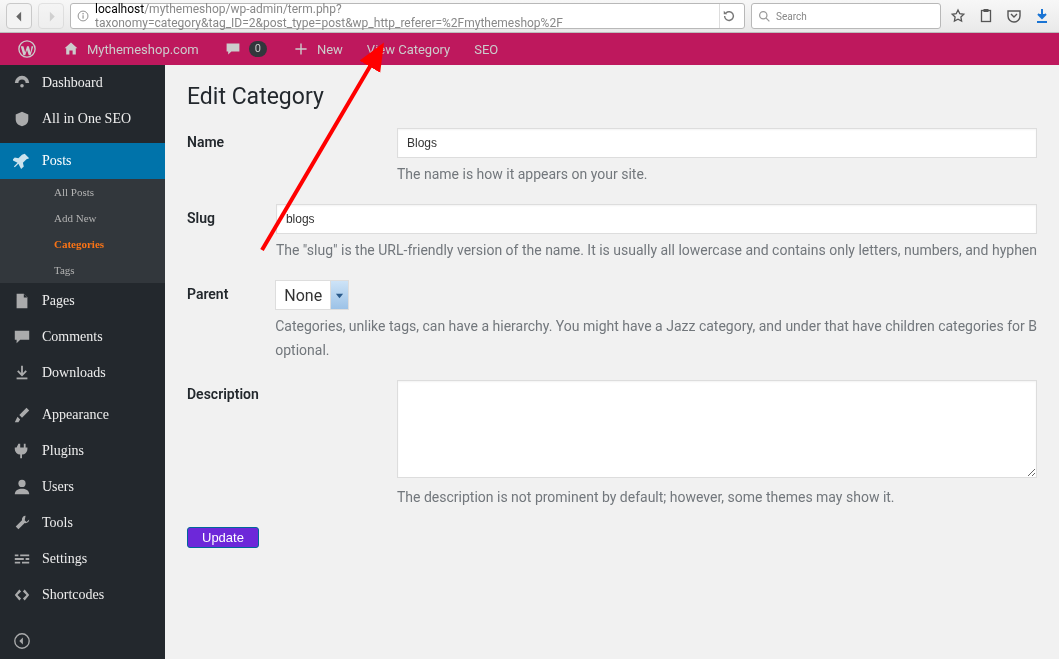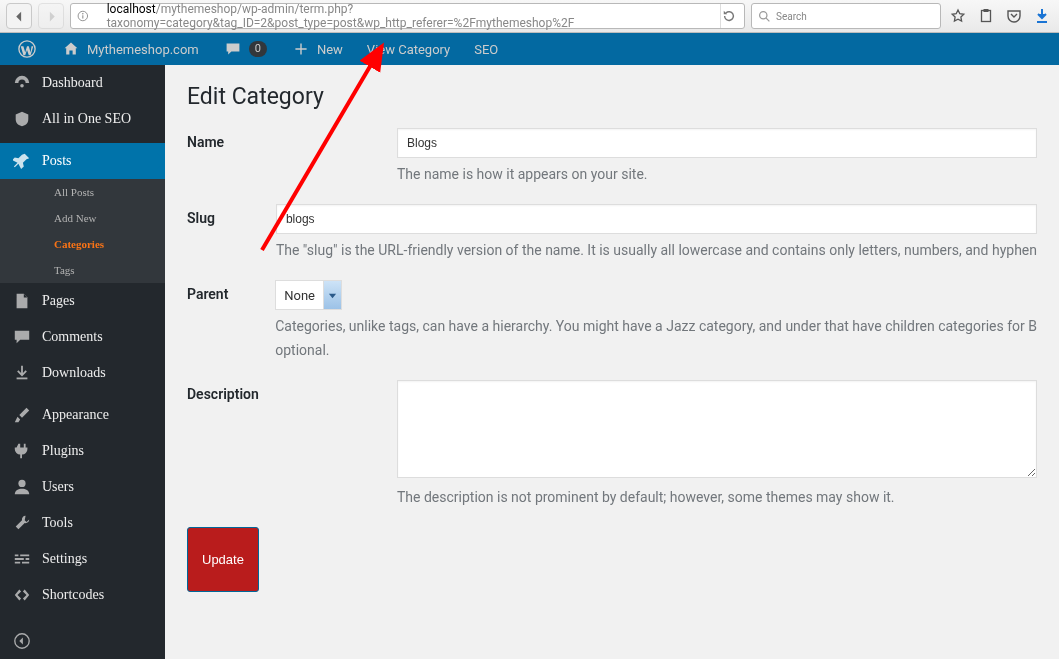--- a/index.html
+++ b/index.html
@@ -2,30 +2,30 @@
 <html><head>
 <meta charset="utf-8">
 <style>
 * { margin: 0; padding: 0; box-sizing: border-box; }
 body { font-family: -apple-system, BlinkMacSystemFont, "Segoe UI", Roboto, Arial, sans-serif; font-size: 13px; color: #333; background: #f1f1f1; overflow: hidden; }
 
 
 .browser-chrome { height: 33px; background: linear-gradient(#f7f7f7,#e9e9e9); border-bottom: 1px solid #bdbdbd; display: flex; align-items: center; padding: 3px 6px; gap: 6px; }
 .nav-btn { width: 26px; height: 26px; border: 1px solid #c9c9c9; border-radius: 4px; background: #f3f3f3; display:flex; align-items:center; justify-content:center; cursor:pointer; }
 .nav-btn.disabled { opacity:.45; }
-.url-bar { flex: 1; height: 26px; border: 1px solid #b8b8b8; border-radius: 3px; background: #fff; display:flex; align-items:center; padding: 0 6px; gap:18px; font-size:12px; color:#555; }
+.url-bar { flex: 1; height: 26px; border: 1px solid #b8b8b8; border-radius: 3px; background: #fff; display:flex; align-items:center; padding: 0 6px; gap:6px; font-size:12px; color:#555; }
 .url-bar .host { color:#000; }
 .url-bar .path { color:#888; }
 .refresh-btn { width:22px; display:flex; align-items:center; justify-content:center; cursor:pointer; color:#666; border-left:1px solid #ddd; height:100%; margin-left:auto; }
 .search-bar { width: 190px; height:26px; border:1px solid #b8b8b8; border-radius:3px; background:#fff; display:flex; align-items:center; padding:0 6px; gap:5px; color:#888; font-size:10px; }
 .chrome-ico { width:22px; height:22px; display:flex; align-items:center; justify-content:center; color:#555; cursor:pointer; }
 .dl-arrow { color:#1a74d4; }
 
 
-.admin-bar { height: 32px; background: #0369a1; color: #ccc; display:flex; align-items:center; font-size:13px; padding: 0 8px; gap: 6px; }
+.admin-bar { height: 32px; background: #be185d; color: #ccc; display:flex; align-items:center; font-size:13px; padding: 0 8px; gap: 6px; }
 .ab-item { display:flex; align-items:center; gap:6px; padding:0 9px; height:100%; cursor:pointer; color:#ccc; }
 .ab-ico { width:20px; height:20px; display:flex; align-items:center; justify-content:center; }
 .bubble { background:#32373c; border-radius:10px; padding:0 6px; font-size:11px; line-height:16px; color:#ccc; }
 
 
 .wp-body { display:flex; height: calc(659px - 33px - 32px); }
 .sidebar { width: 165px; background:#23282d; color:#ddd; font-size:14px; display:flex; flex-direction:column;font-family:Liberation Serif, serif; }
 .menu-item { display:flex; align-items:center; gap:10px; padding:8px 12px; cursor:pointer; color:#eee; position:relative; }
 .menu-item.current { background:#0073aa; color:#fff; font-weight:500; }
 .menu-item.current::after { content:""; position:absolute; right:-8px; top:50%; margin-top:-8px; border:8px solid transparent; border-left-color:#0073aa; }
@@ -36,25 +36,25 @@
 .separator { height:6px; }
 .collapse { margin-top:auto; }
 
 .content { flex:1; background:#f1f1f1; padding: 18px 22px; overflow:hidden; }
 .page-title { font-size:23px; font-weight:400; color:#23282d; margin-bottom:18px; }
 .form-row { display:flex; align-items:flex-start; margin-bottom: 22px; justify-content: flex-end; }
 .form-label { width:210px; font-weight:600; font-size:14px; color:#23282d; padding-top:6px; }
 .form-field { flex:1; }
 .txt-input { width:100%; height:30px; border:1px solid #ddd; background:#fff; padding:13px 9px; font-size:12px; color:#333; box-shadow: inset 0 1px 2px rgba(0,0,0,.05); }
 .txt-area { width:100%; height:98px; border:1px solid #ddd; background:#fff; padding:6px 9px; font-size:14px; resize:vertical; box-shadow: inset 0 1px 2px rgba(0,0,0,.05); }
-.select-wrap { display:inline-flex; align-items:center; border:1px solid #ddd; background:#fff; height:30px; padding-left:8px; font-size:13px; position:relative; }
+.select-wrap { display:inline-flex; align-items:center; border:1px solid #ddd; background:#fff; height:30px; padding-left:8px; font-size:16px; position:relative; }
 .select-wrap .sel-arrow { width:18px; height:28px; border-left:1px solid #ddd; background:linear-gradient(#cde3f7,#9cc2e7); display:flex; align-items:center; justify-content:center; margin-left:8px; }
 .help { color:#72777c; font-size:14px; margin-top:8px; white-space:nowrap; overflow:hidden; }
 
-.btn-primary { background:#b91c1c; border:1px solid #006799; color:#fff; padding:24px 14px; border-radius:3px; font-size:13px; cursor:pointer;text-align:right; }
+.btn-primary { background:#6d28d9; border:1px solid #006799; color:#fff; padding:2px 14px; border-radius:3px; font-size:13px; cursor:pointer;text-align:right; }
 
 
 .anno-arrow { position:absolute; left:252px; top:40px; pointer-events:none; }
 .anno-arrow svg { overflow:visible; }
 
 </style>
 </head>
 <body>
 
 <div class="browser-chrome">

